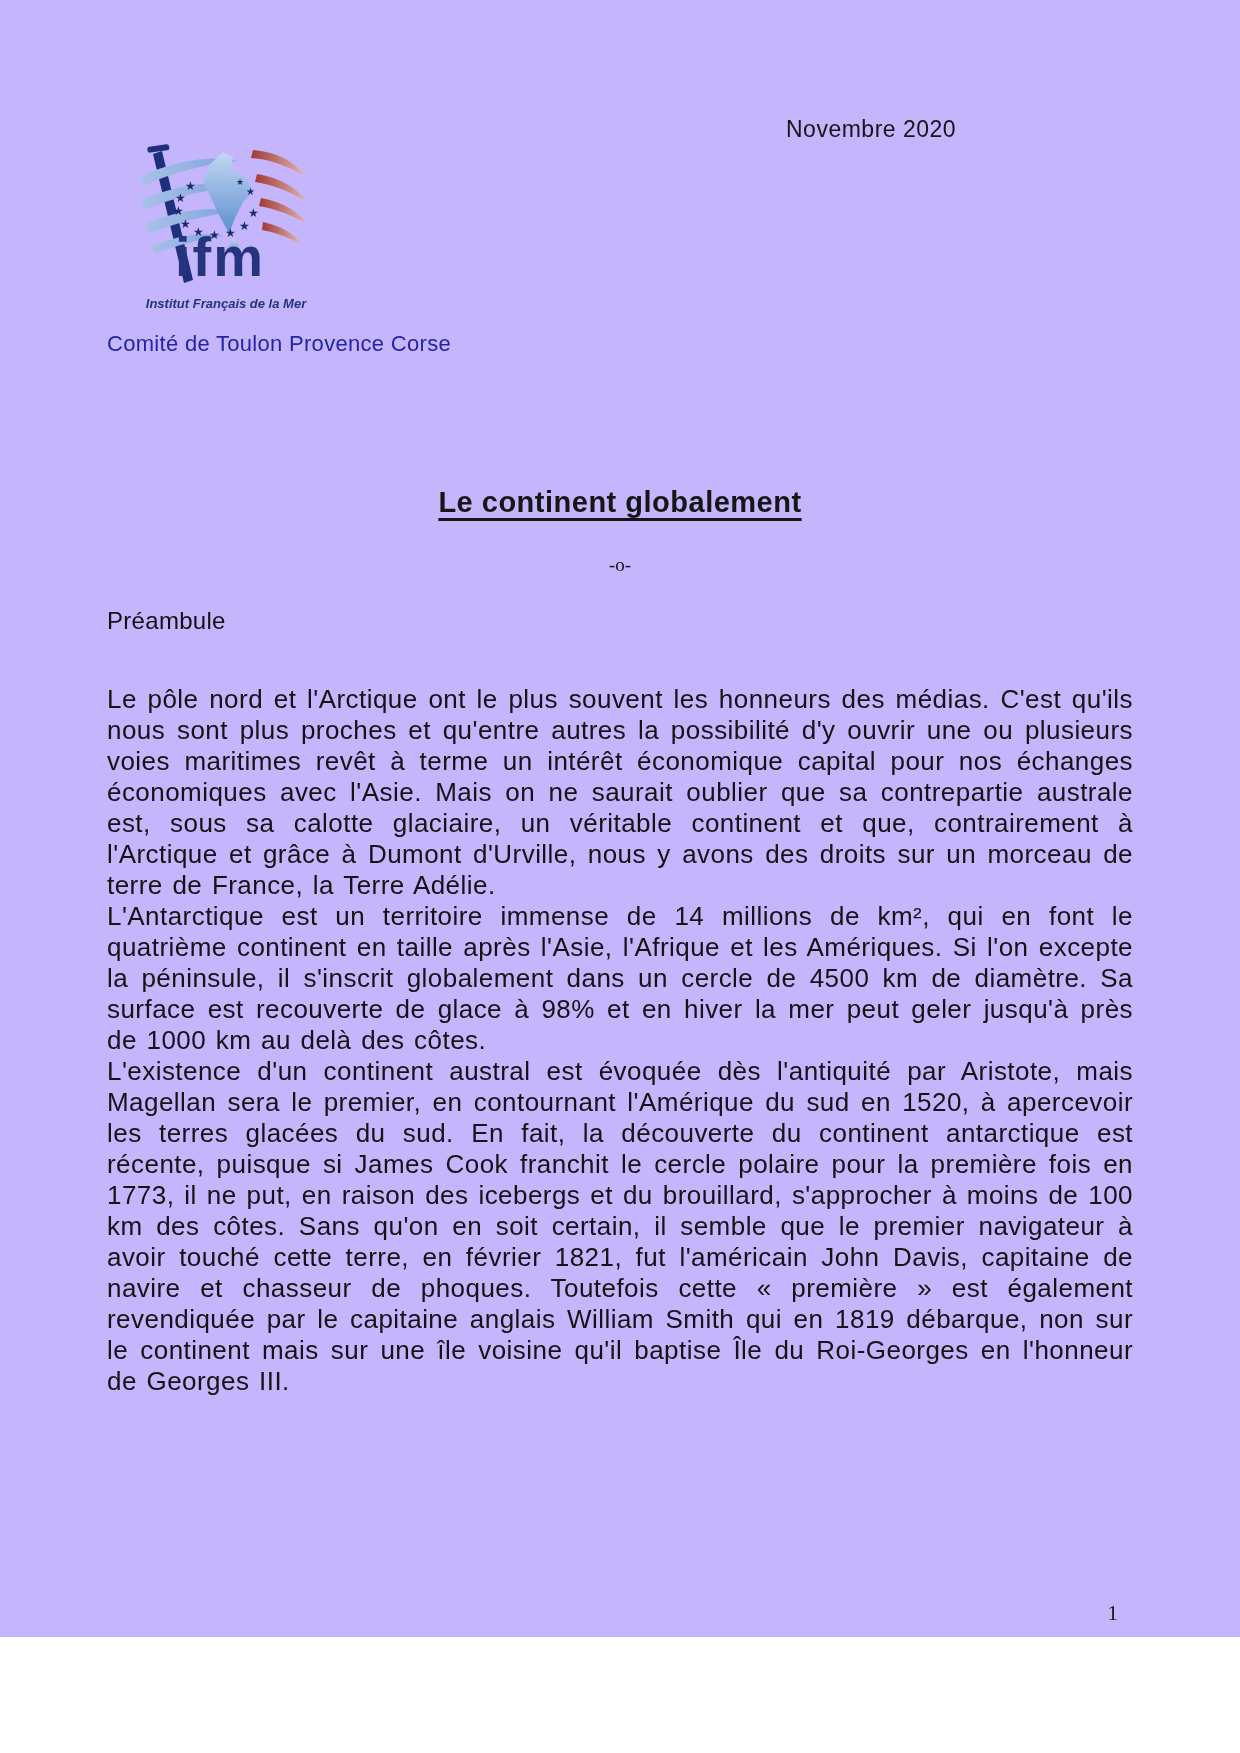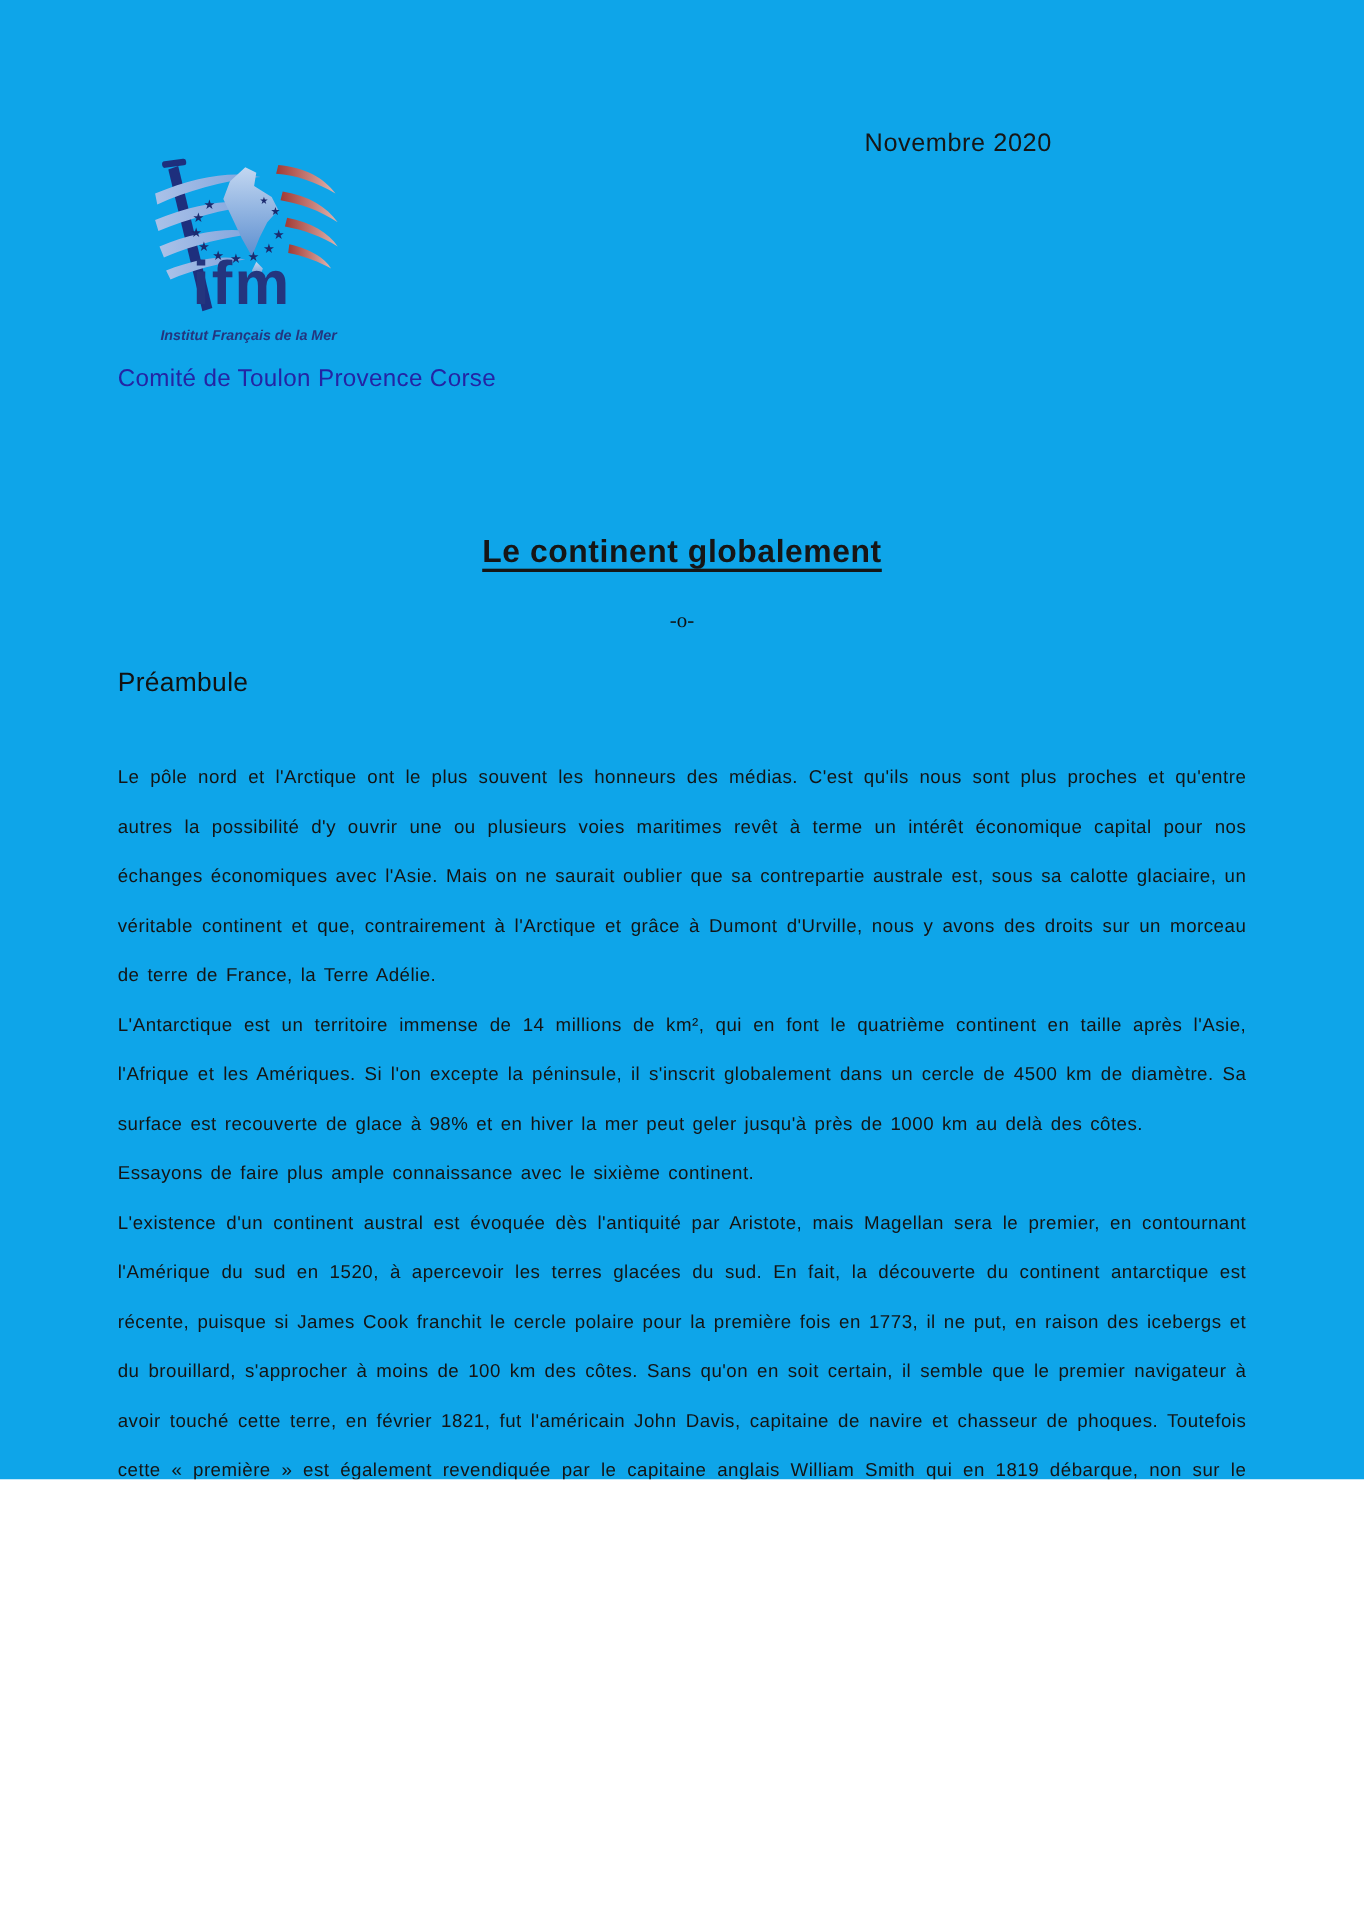--- a/index.html
+++ b/index.html
@@ -1,20 +1,20 @@
 <!DOCTYPE html>
 <html><head>
 <meta charset="utf-8">
 <style>
   html, body { margin: 0; padding: 0; background: #ffffff; }
   .page {
     position: relative;
     width: 1240px;
-    height: 1345px;
-    background: #0ea5e9;
+    height: 1637px;
+    background: #c4b5fd;
     font-family: "Liberation Sans", sans-serif;
     color: #161616;
     overflow: hidden;
   }
   .date {
     position: absolute;
     left: 786px;
     top: 116px;
     font-size: 23px;
     letter-spacing: 0.5px;
@@ -80,22 +80,22 @@
     font-weight: normal;
     letter-spacing: 0.3px;
     line-height: 30px;
     color: #121212;
   }
   .heading.later {
     margin-top: 30px;
   }
   .content p {
     margin: 0;
-    font-size: 17px;
-    line-height: 45px;
+    font-size: 26px;
+    line-height: 31px;
     letter-spacing: 0.45px;
     word-spacing: 2px;
     text-align: justify;
     color: #141414;
   }
   .pagenum {
     position: absolute;
     right: 122px;
     top: 1601px;
     font-family: "Liberation Serif", serif;
@@ -165,20 +165,19 @@
   <div class="title">
     <span>Le continent globalement</span>
   </div>
 
   <div class="separator">-o-</div>
 
   <div class="content">
     <h2 class="heading">Préambule</h2>
     <p>Le pôle nord et l'Arctique ont le plus souvent les honneurs des médias. C'est qu'ils nous sont plus proches et qu'entre autres la possibilité d'y ouvrir une ou plusieurs voies maritimes revêt à terme un intérêt économique capital pour nos échanges économiques avec l'Asie. Mais on ne saurait oublier que sa contrepartie australe est, sous sa calotte glaciaire, un véritable continent et que, contrairement à l'Arctique et grâce à Dumont d'Urville, nous y avons des droits sur un morceau de terre de France, la Terre Adélie.</p>
     <p>L'Antarctique est un territoire immense de 14 millions de km², qui en font le quatrième continent en taille après l'Asie, l'Afrique et les Amériques. Si l'on excepte la péninsule, il s'inscrit globalement dans un cercle de 4500 km de diamètre. Sa surface est recouverte de glace à 98% et en hiver la mer peut geler jusqu'à près de 1000 km au delà des côtes.</p>
-    <p>Essayons de faire plus ample connaissance avec le sixième continent.</p>
 
     <p>L'existence d'un continent austral est évoquée dès l'antiquité par Aristote, mais Magellan sera le premier, en contournant l'Amérique du sud en 1520, à apercevoir les terres glacées du sud. En fait, la découverte du continent antarctique est récente, puisque si James Cook franchit le cercle polaire pour la première fois en 1773, il ne put, en raison des icebergs et du brouillard, s'approcher à moins de 100 km des côtes. Sans qu'on en soit certain, il semble que le premier navigateur à avoir touché cette terre, en février 1821, fut l'américain John Davis, capitaine de navire et chasseur de phoques. Toutefois cette « première » est également revendiquée par le capitaine anglais William Smith qui en 1819 débarque, non sur le continent mais sur une île voisine qu'il baptise Île du Roi-Georges en l'honneur de Georges III.</p>
   </div>
 
   <div class="pagenum">1</div>
 
 </div>
 
 </body></html>

